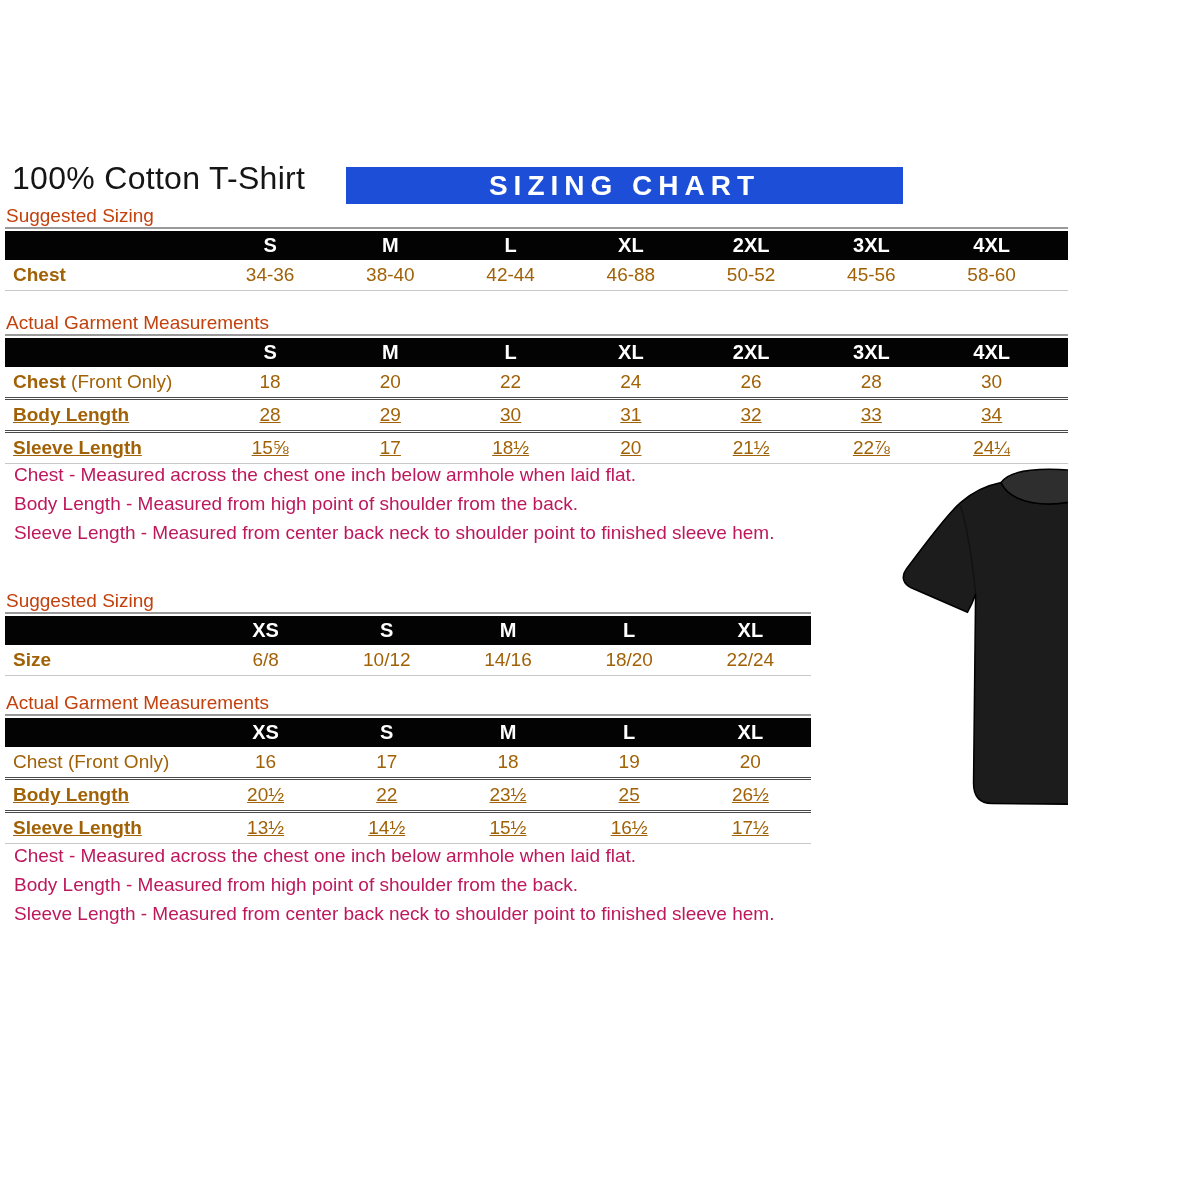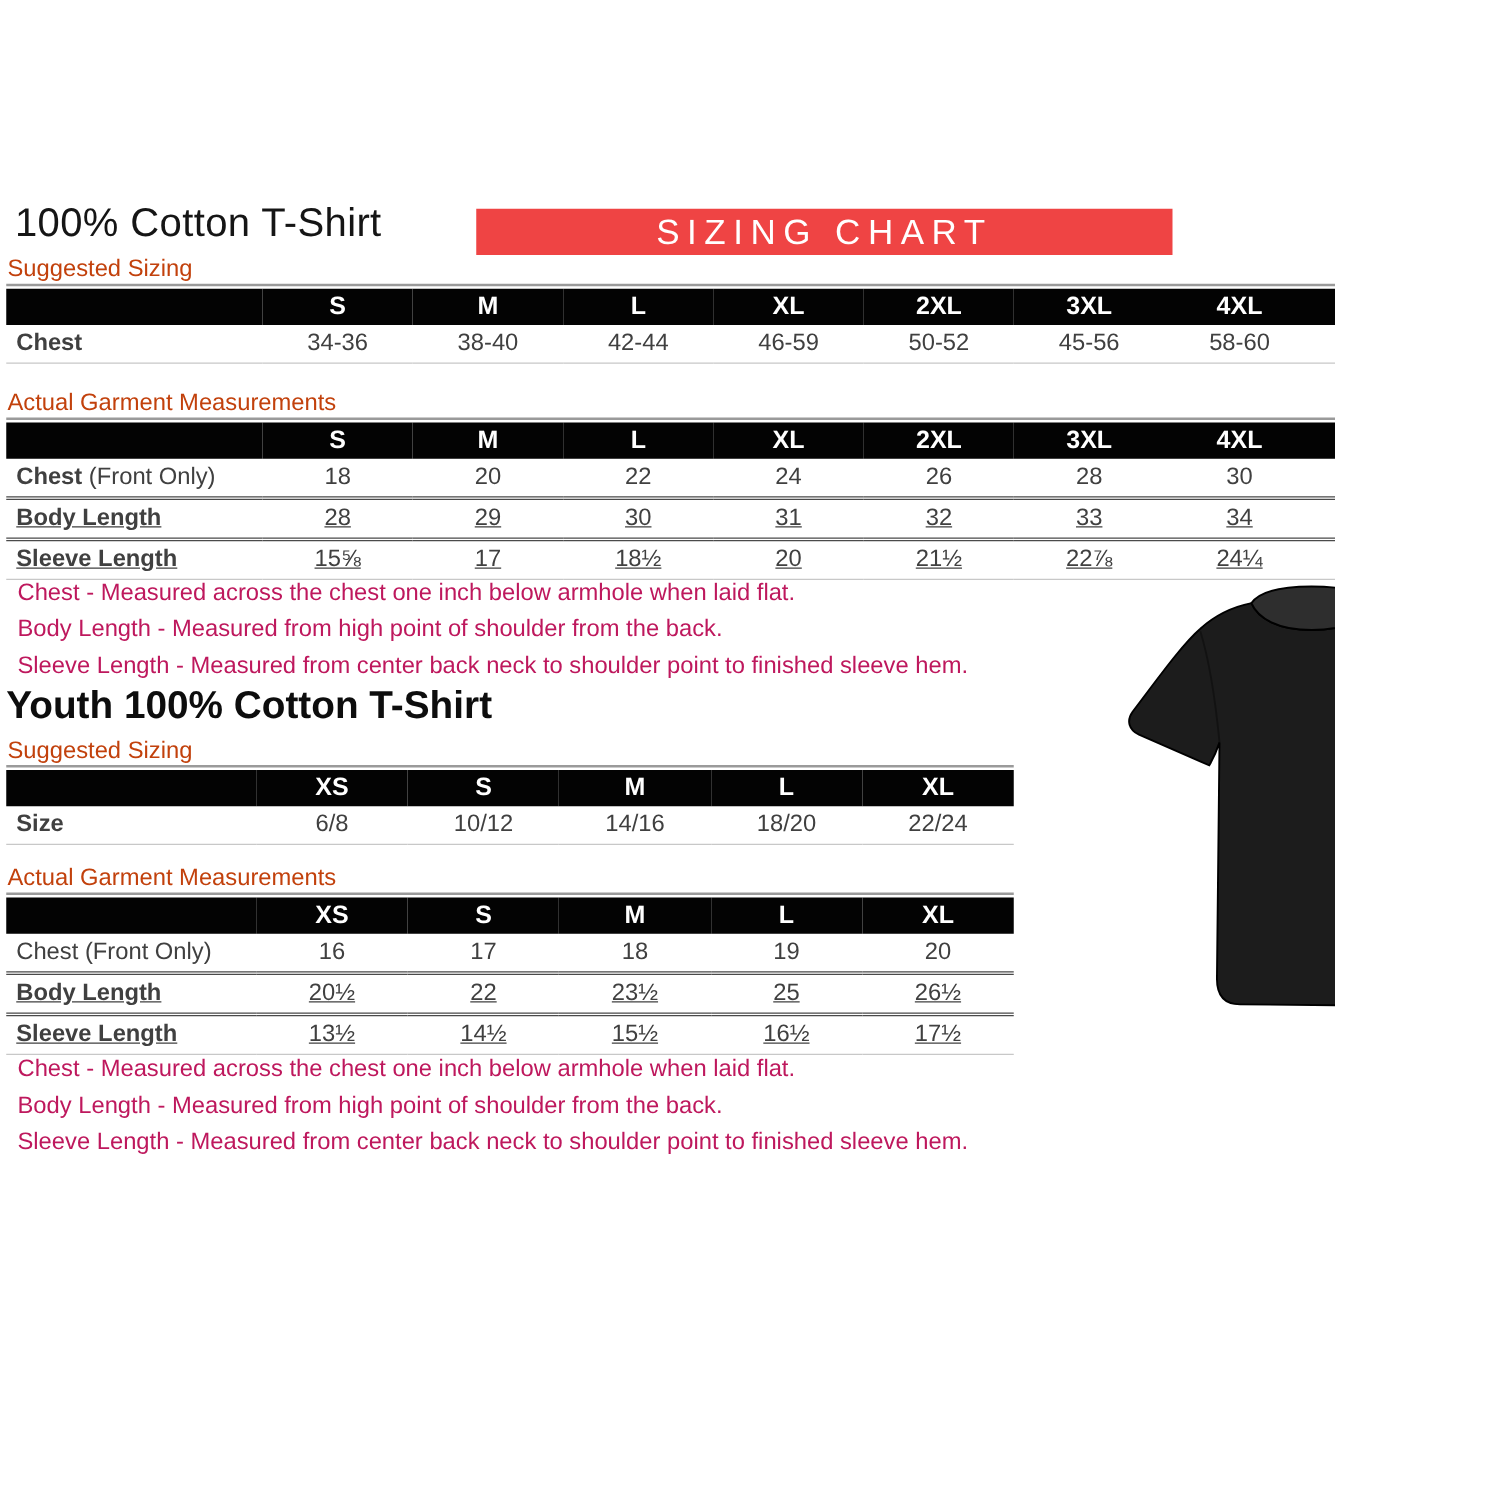--- a/index.html
+++ b/index.html
@@ -7,22 +7,22 @@
     position:relative; width:1068px; height:1200px; background:#fff;
     font-family:"Liberation Sans", sans-serif; overflow:hidden; color:#1a1a1a;
   }
 
   #title {
     position:absolute; left:12px; top:160px; margin:0;
     font-size:32px; font-weight:400; color:#151515; letter-spacing:0.3px;
   }
   #banner {
     position:absolute; left:346px; top:167px; width:557px; height:37px;
-    background:#ef4444; color:#ffffff; font-size:28px; font-weight:400;
-    letter-spacing:6px; display:flex; align-items:center; justify-content:center;margin-left:35px;
+    background:#1d4ed8; color:#ffffff; font-size:28px; font-weight:700;
+    letter-spacing:6px; display:flex; align-items:center; justify-content:center;
   }
   #youth-title {
     position:absolute; left:5px; top:546px; margin:0;
     font-size:31px; font-weight:700; color:#0d0d0d;
   }
 
   .section-label { position:absolute; font-size:19px; color:#c2410c; }
   #lbl-adult-suggested { left:6px;  top:205px; }
   #lbl-adult-actual    { left:6px;  top:312px; }
   #lbl-youth-suggested { left:6px;  top:590px; }
@@ -34,21 +34,21 @@
   #adult-actual    { left:5px; top:334px; width:1167px; }
   #youth-suggested { left:5px; top:612px; width:806px; }
   #youth-actual    { left:5px; top:714px; width:806px; }
 
   .size-table { width:100%; border-collapse:collapse; table-layout:fixed; }
   .size-table th {
     background:#030303; color:#fff; font-weight:700; font-size:20px;
     height:29px; text-align:center; padding:0;
   }
   .size-table td {
-    font-size:19px; color:#404040; text-align:center; height:30px; padding:0;
+    font-size:19px; color:#a16207; text-align:center; height:30px; padding:0;
   }
   .size-table td.rowlabel { text-align:left; padding-left:8px; font-weight:700; white-space:nowrap; }
   .size-table td.rowlabel .rest { font-weight:400; }
   .size-table tbody tr + tr td { border-top:3px double #4a4a4a;text-decoration:underline; }
   .size-table tbody tr:last-child td { border-bottom:1px solid #c8c8c8; }
 
   .notes { position:absolute; list-style:none; margin:0; padding:0; font-size:19px; color:#be185d; }
   .notes li { line-height:29px; white-space:nowrap; }
   #notes-adult { left:14px; top:460px; }
   #notes-youth { left:14px; top:841px; }
@@ -90,21 +90,21 @@
             <th>4XL</th>
             <th>5XL</th>
           </tr>
         </thead>
         <tbody>
           <tr>
             <td class="rowlabel"><span>Chest</span><span class="rest"></span></td>
             <td>34-36</td>
             <td>38-40</td>
             <td>42-44</td>
-            <td>46-59</td>
+            <td>46-88</td>
             <td>50-52</td>
             <td>45-56</td>
             <td>58-60</td>
             <td>62-64</td>
           </tr>
         </tbody>
       </table>
   </div>
 
   <div class="section-label" id="lbl-adult-actual">Actual Garment Measurements</div>
@@ -171,21 +171,20 @@
         </tbody>
       </table>
   </div>
 
   <ul class="notes" id="notes-adult">
       <li>Chest - Measured across the chest one inch below armhole when laid flat.</li>
       <li>Body Length - Measured from high point of shoulder from the back.</li>
       <li>Sleeve Length - Measured from center back neck to shoulder point to finished sleeve hem.</li>
     </ul>
 
-  <h2 id="youth-title">Youth 100% Cotton T-Shirt</h2>
 
   <div class="section-label" id="lbl-youth-suggested">Suggested Sizing</div>
   <div class="tablewrap" id="youth-suggested">
     <table class="size-table">
         <colgroup>
           <col style="width: 200px;">
           <col>
           <col>
           <col>
           <col>

